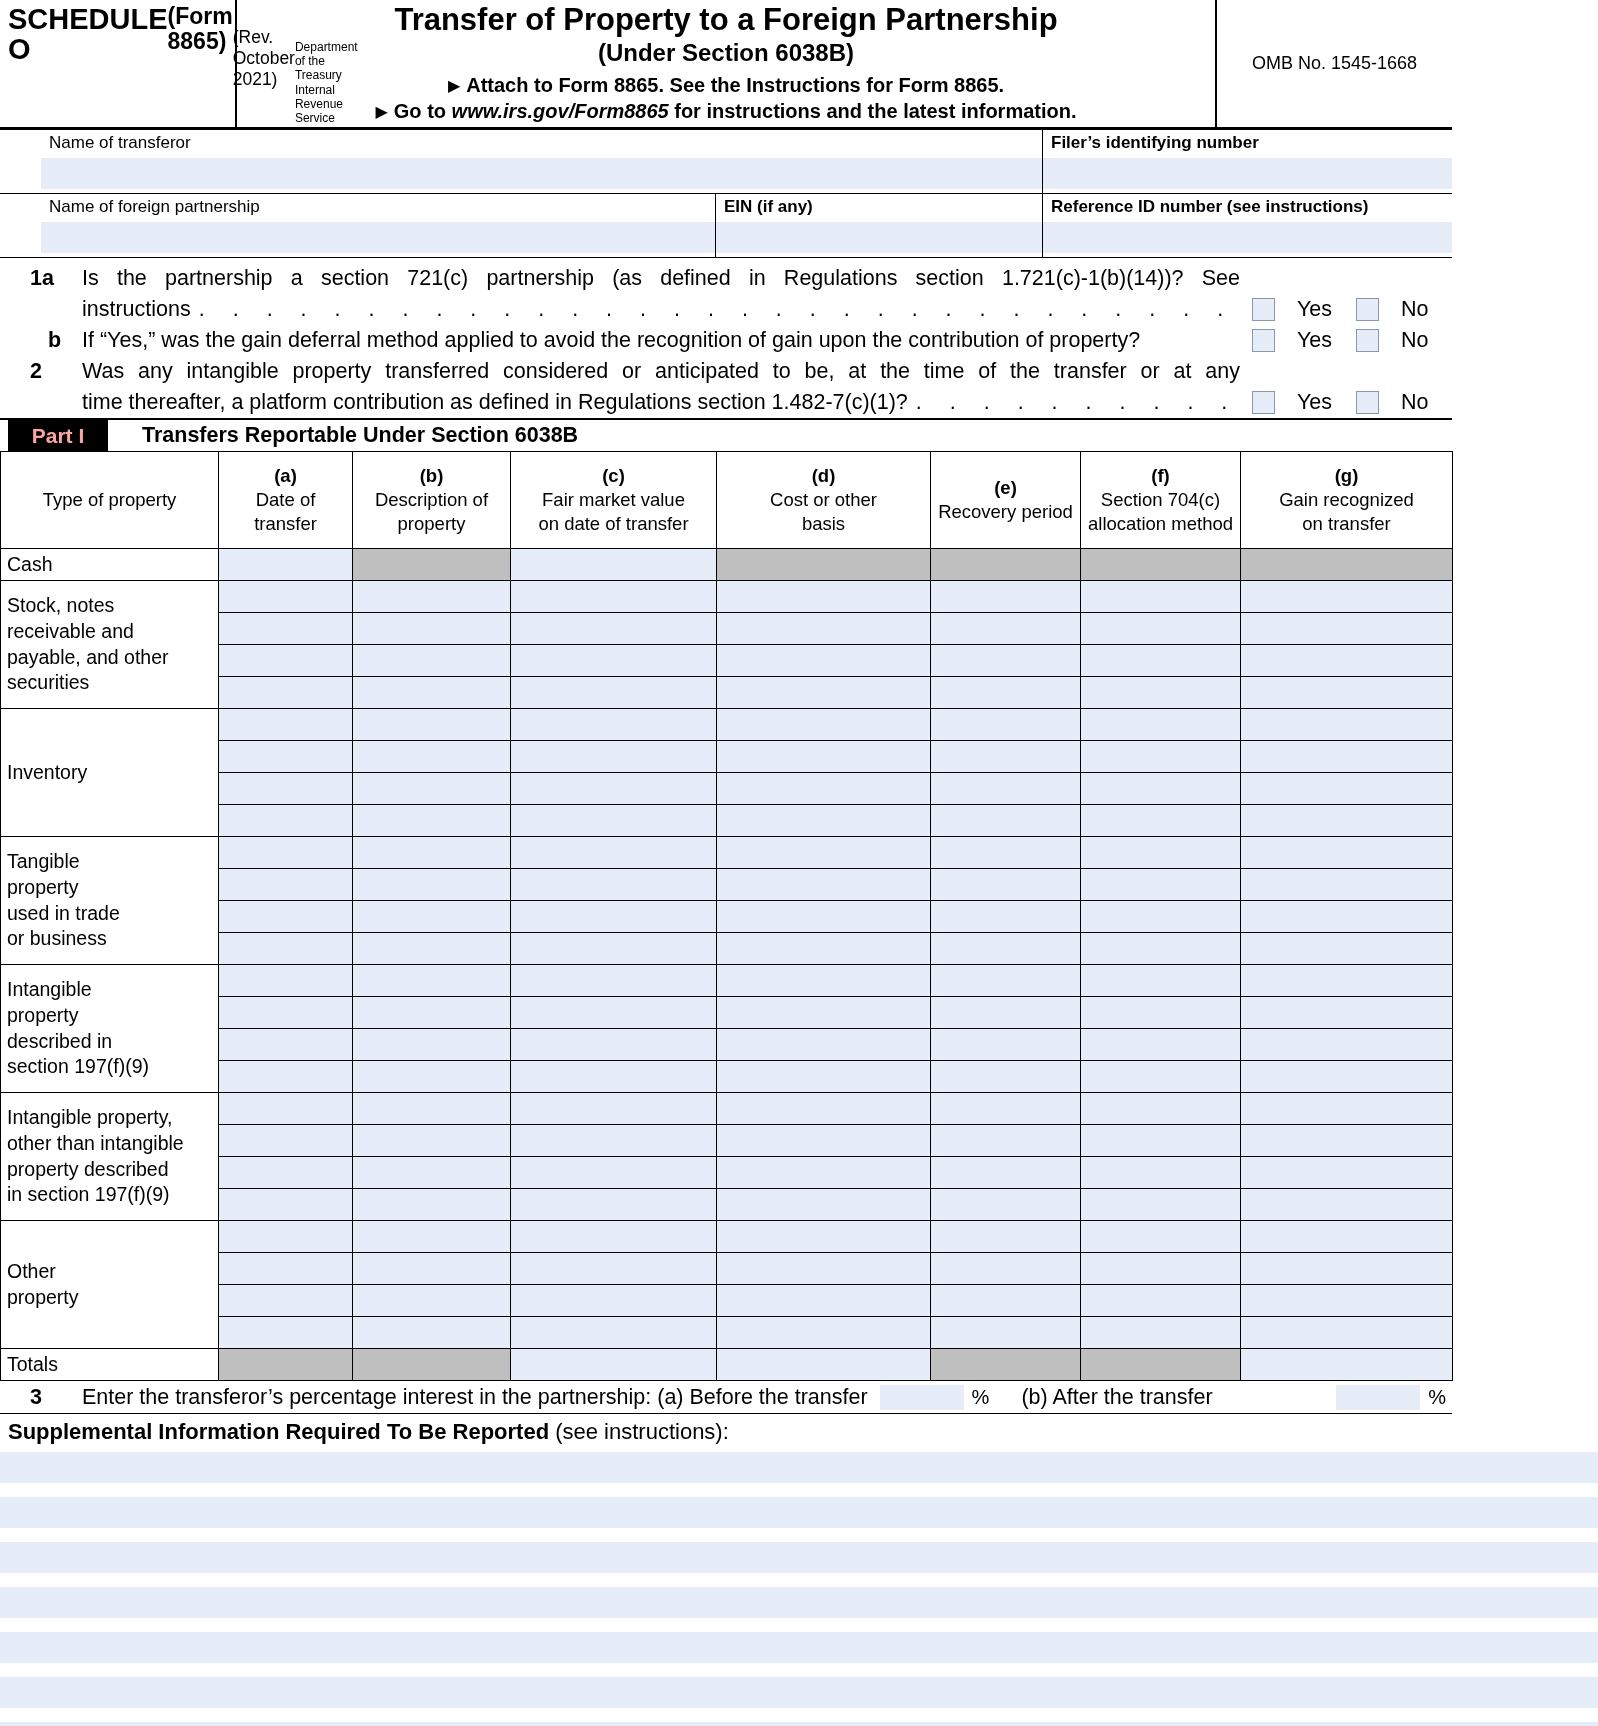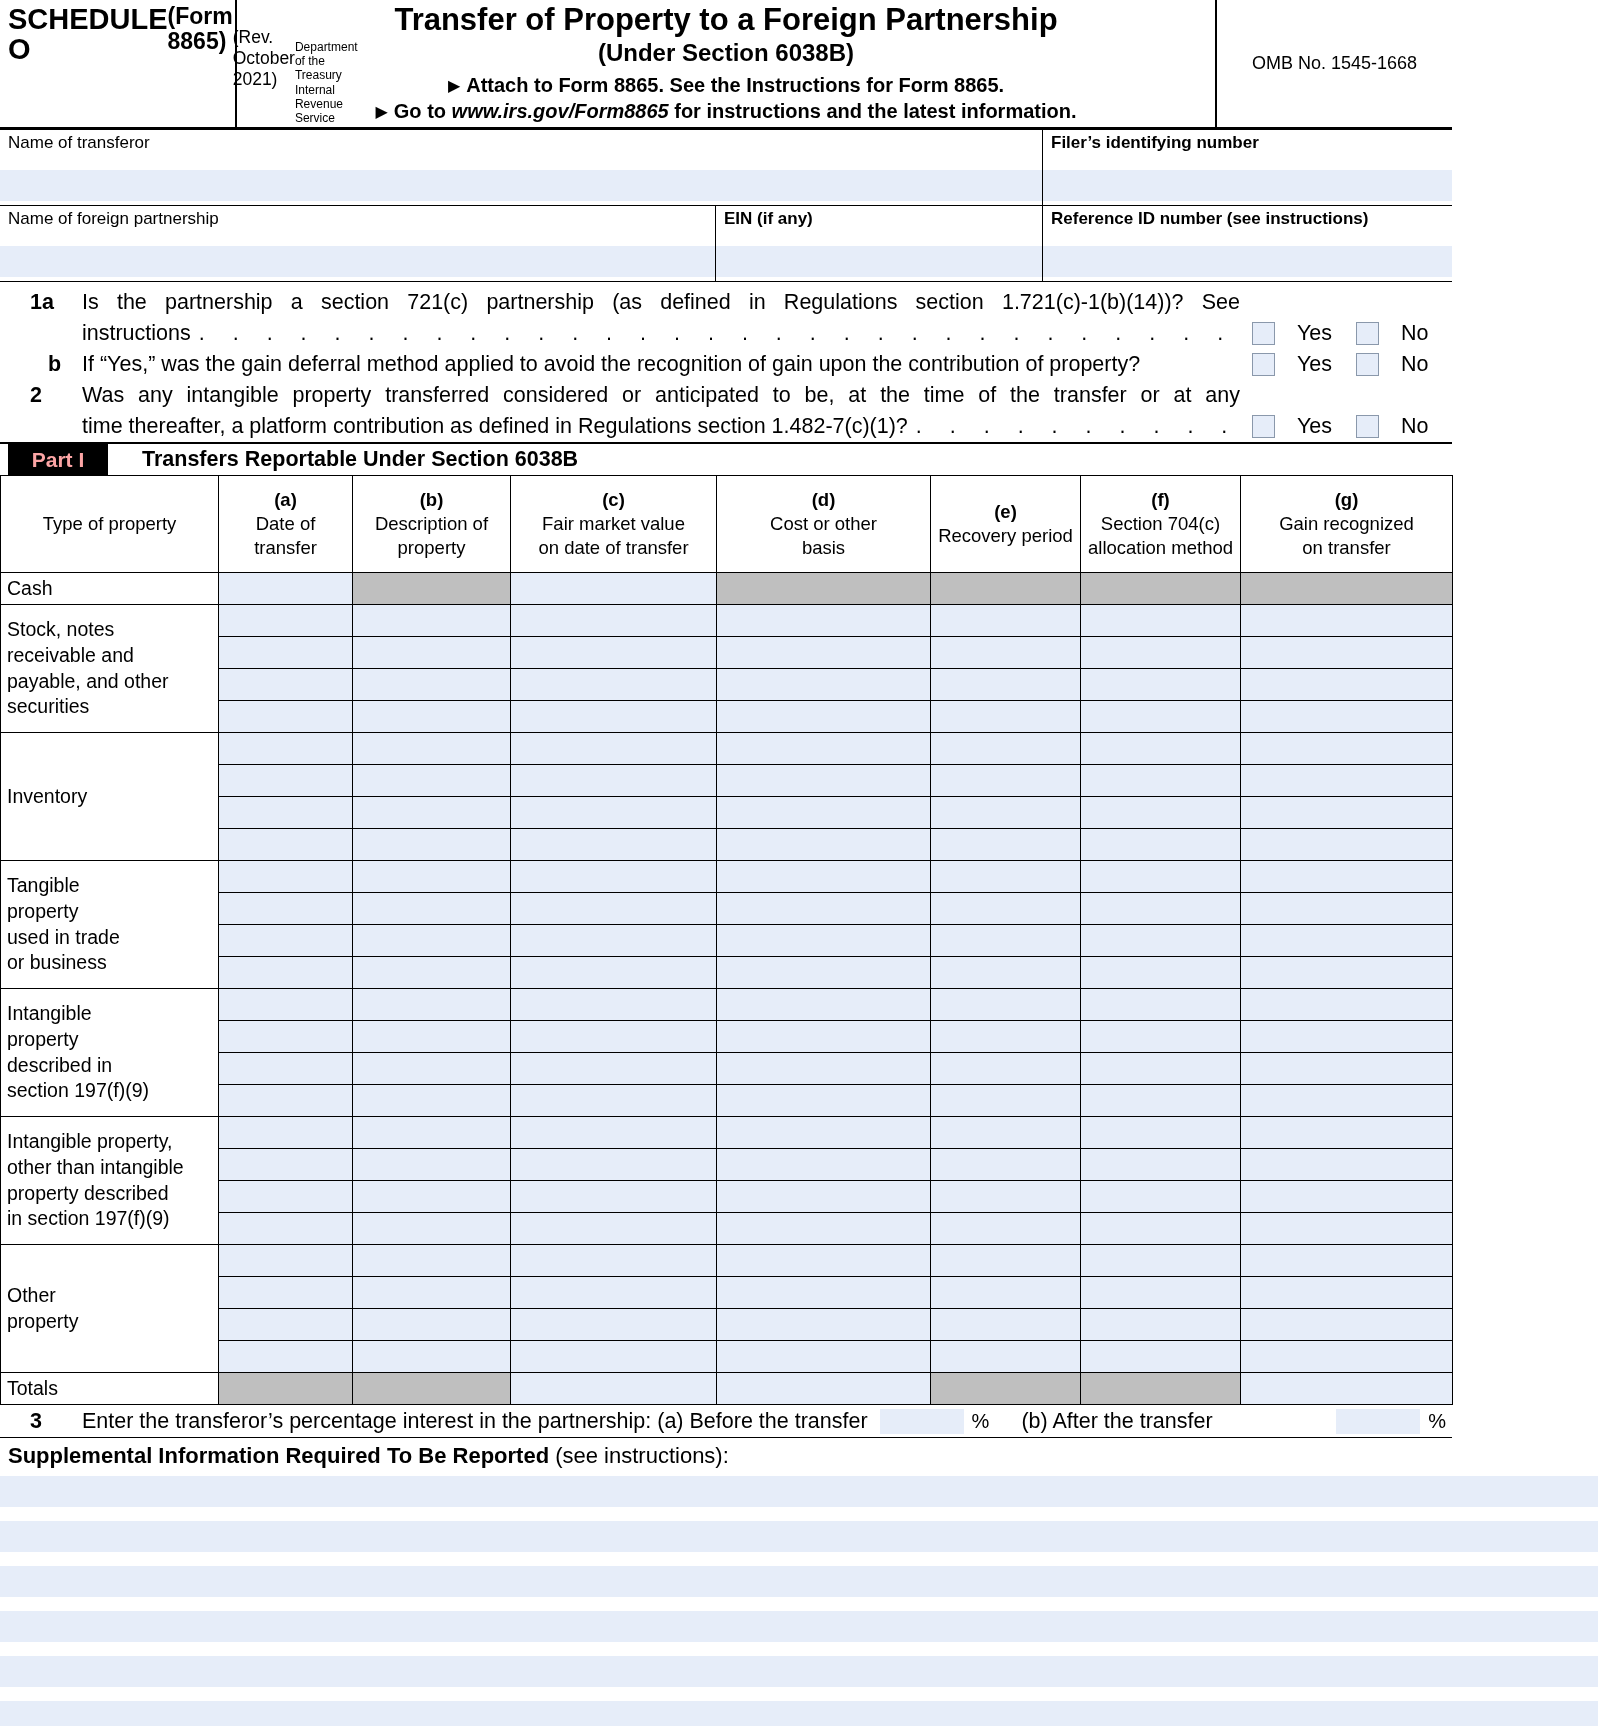--- a/index.html
+++ b/index.html
@@ -25,21 +25,21 @@
   .fh-center{flex:1;text-align:center;padding-top:2px;}
   .fh-main-title{font-size:31px;font-weight:bold;line-height:1.15;}
   .fh-subtitle{font-size:24px;font-weight:bold;margin-top:1px;}
   .fh-attach{font-size:20px;font-weight:bold;margin-top:7px;}
   .fh-goto{font-size:20px;font-weight:bold;margin-top:3px;}
   .fh-goto .url{font-style:italic;}
   .arrow{font-size:16px;margin-right:6px;position:relative;top:-1px;}
   .fh-right{width:237px;border-left:2px solid var(--ink);display:flex;align-items:center;justify-content:center;font-size:18px;}
 
   
-  .id-row{display:flex;border-bottom:1px solid var(--ink);height:76px;}
+  .id-row{display:flex;border-bottom:1px solid var(--ink);height:64px;padding-left:41px;}
   .id-cell{position:relative;padding:3px 8px;}
   .id-cell.grow{flex:1;}
   .id-cell.w410{width:410px;}
   .id-cell.w327{width:327px;}
   .id-cell.bl{border-left:1px solid var(--ink);}
   .id-label{font-size:17px;line-height:1.2;}
   .id-label.bold{font-weight:bold;}
   .id-input{position:absolute;left:0;right:0;bottom:4px;height:31px;background:var(--blue);}
 
   

